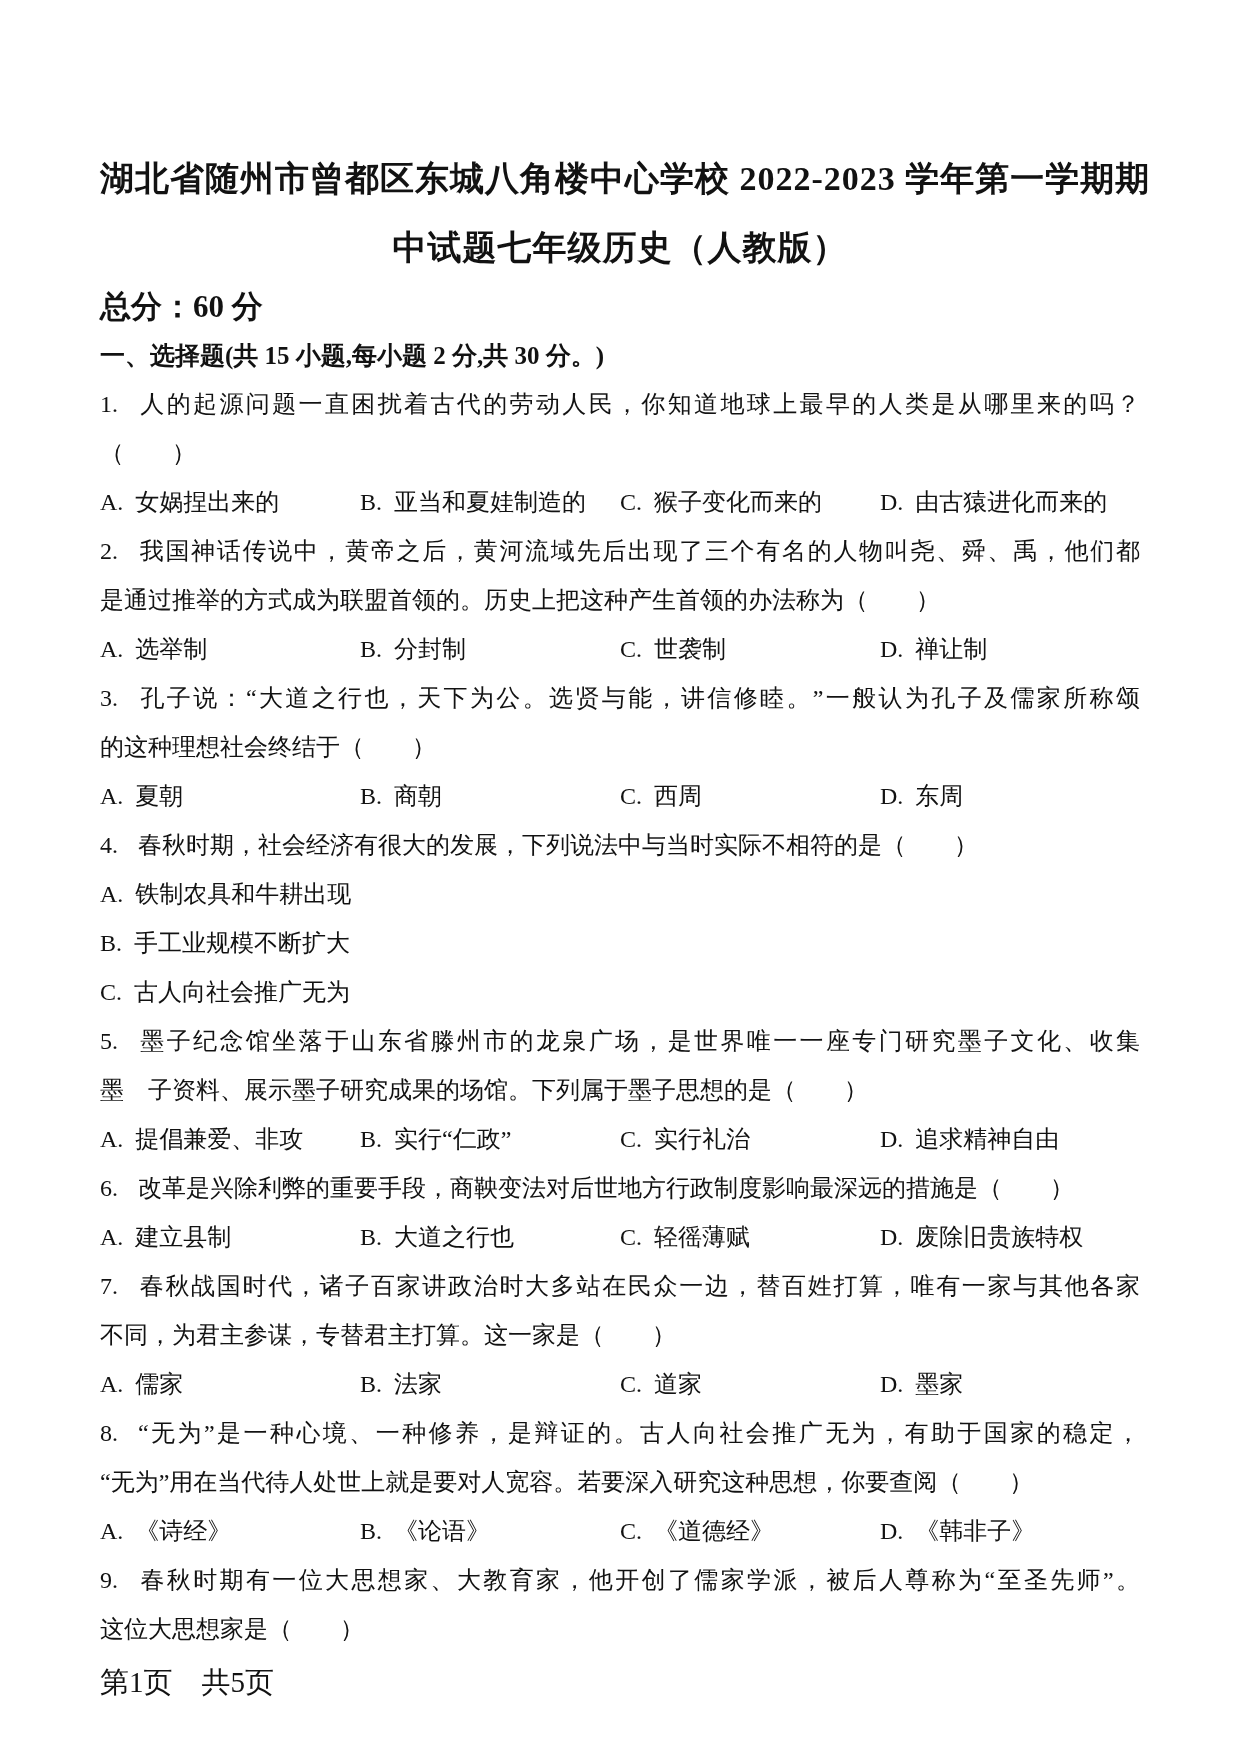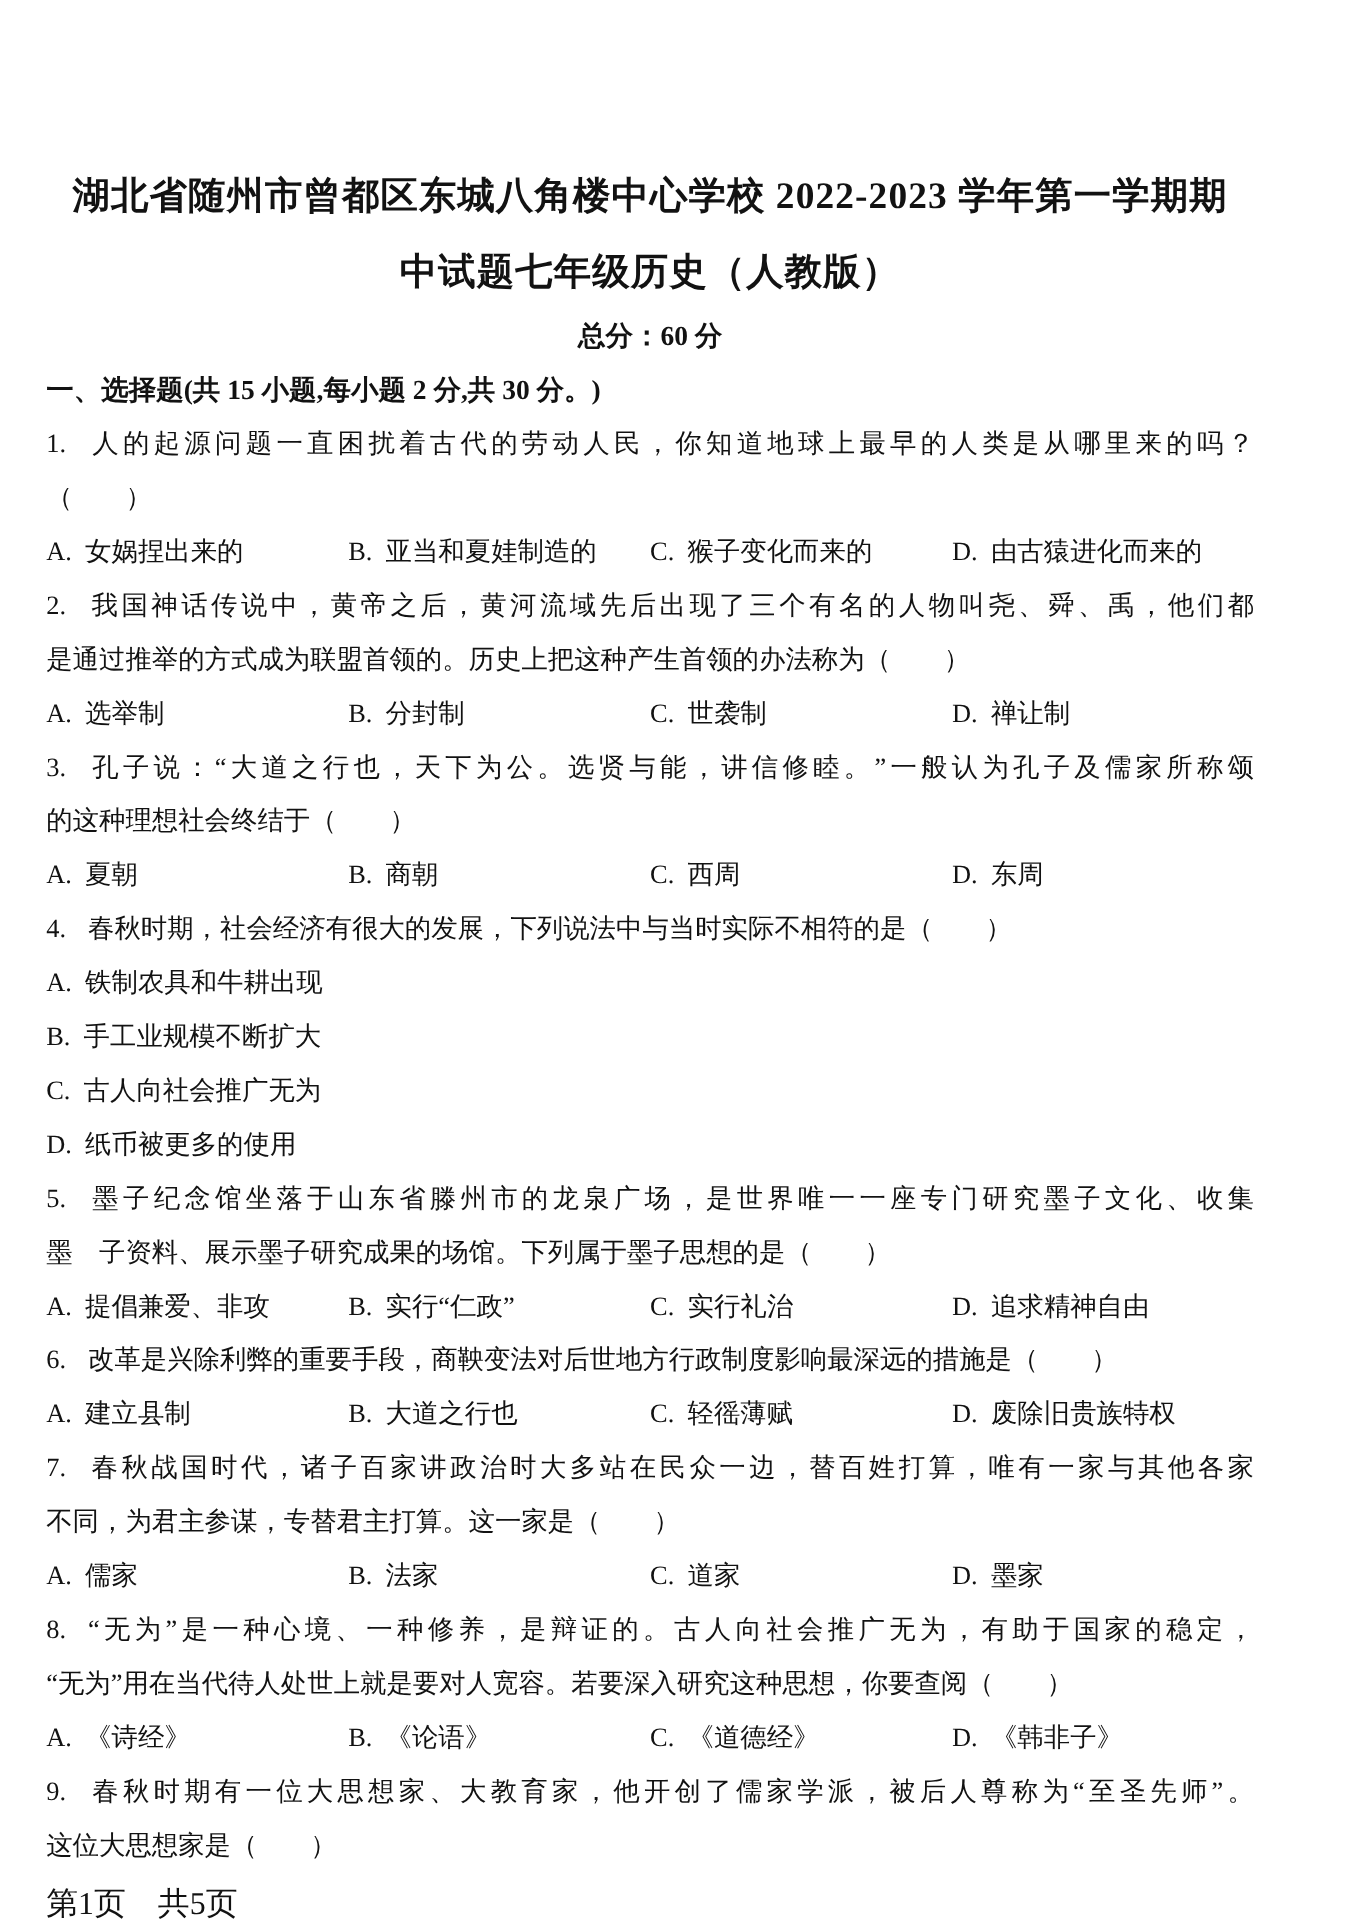--- a/index.html
+++ b/index.html
@@ -5,36 +5,36 @@
   html, body { margin: 0; padding: 0; background: #e8e8e8; }
   .page {
     position: relative;
     width: 1240px;
     height: 1753px;
     margin: 0 auto;
     background: #ffffff;
     color: #121212;
     font-family: "Liberation Serif", "DejaVu Serif", serif;
     box-sizing: border-box;
-    padding: 144px 100px 0 42px;
+    padding: 144px 100px 0 100px;
     overflow: hidden;
   }
   .title-line {
     font-size: 34px;
     font-weight: bold;
     line-height: 69px;
     text-align: center;
     letter-spacing: 1px;
     white-space: nowrap;
   }
   .score-line {
-    font-size: 25px;
+    font-size: 31px;
     font-weight: bold;
     line-height: 49px;
-    text-align: center;
+    text-align: left;
   }
   .section-header {
     font-size: 25px;
     font-weight: bold;
     line-height: 49px;
   }
   .stem-line {
     font-size: 24px;
     line-height: 49px;
   }
@@ -107,21 +107,20 @@
   </div>
 
   <div class="question">
     <div class="stem">
           <div class="stem-line"><span class="q-num">4.</span>春秋时期，社会经济有很大的发展，下列说法中与当时实际不相符的是（　　）</div>
         </div>
     <div class="options cols2">
           <span class="opt"><span class="opt-label">A.</span><span>铁制农具和牛耕出现</span></span>
           <span class="opt"><span class="opt-label">B.</span><span>手工业规模不断扩大</span></span>
           <span class="opt"><span class="opt-label">C.</span><span>古人向社会推广无为</span></span>
-          <span class="opt"><span class="opt-label">D.</span><span>纸币被更多的使用</span></span>
         </div>
   </div>
 
   <div class="question">
     <div class="stem">
           <div class="stem-line full"><span class="q-num">5.</span>墨子纪念馆坐落于山东省滕州市的龙泉广场，是世界唯一一座专门研究墨子文化、收集</div>
           <div class="stem-line">墨　子资料、展示墨子研究成果的场馆。下列属于墨子思想的是（　　）</div>
         </div>
     <div class="options cols4">
           <span class="opt"><span class="opt-label">A.</span><span>提倡兼爱、非攻</span></span>

